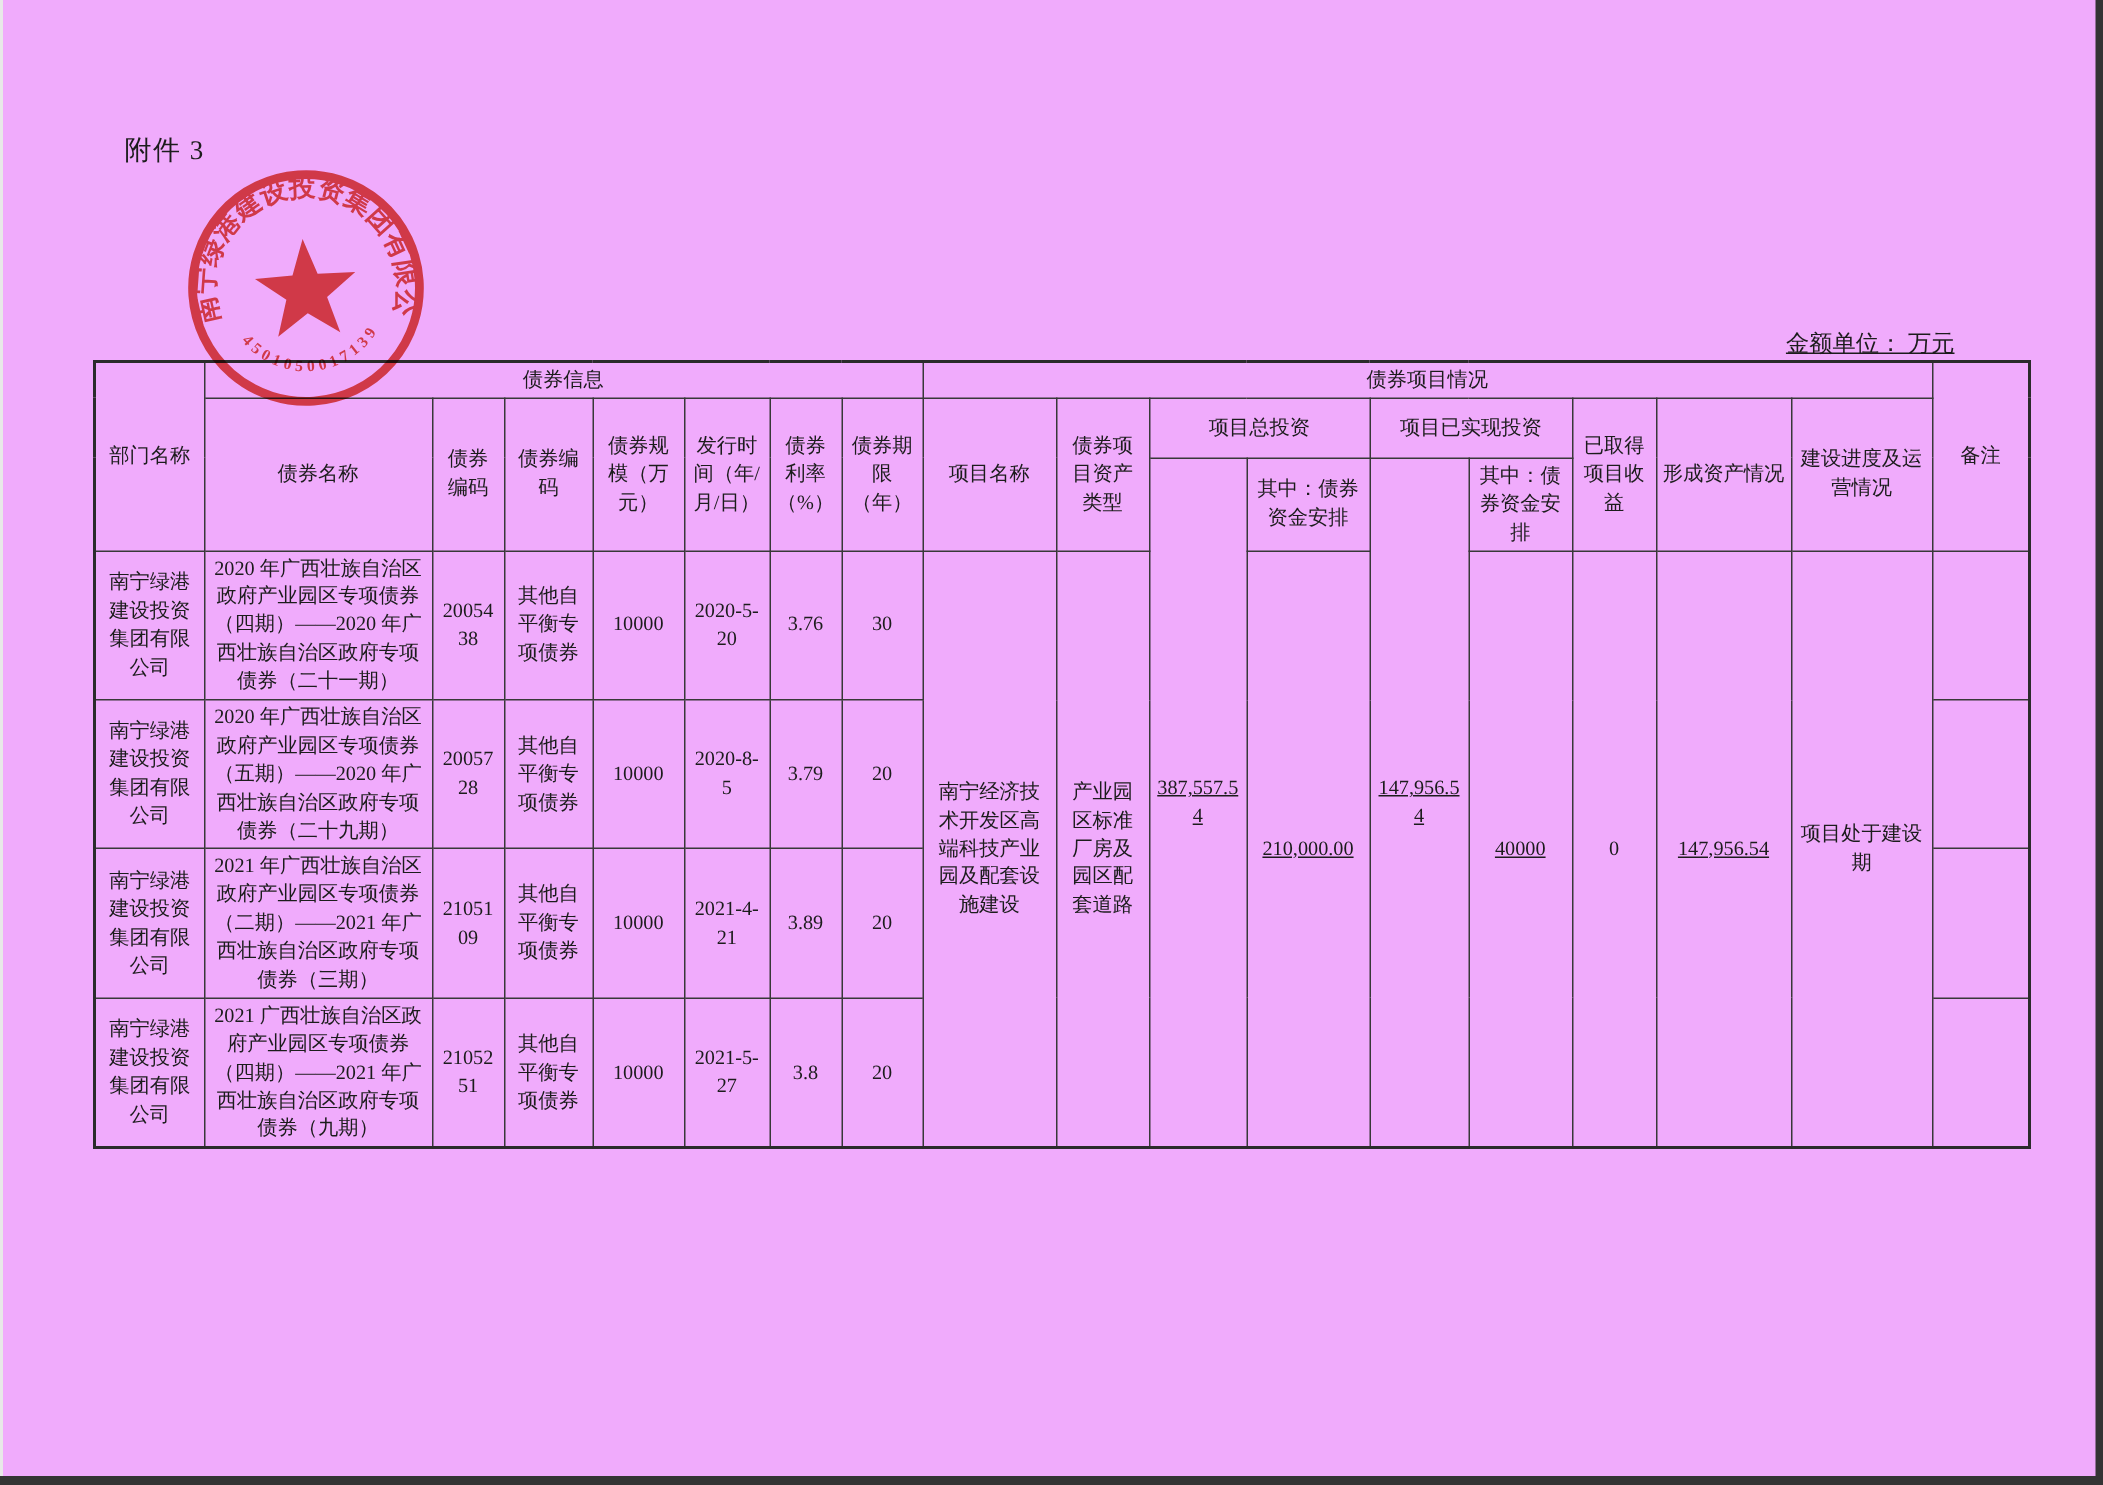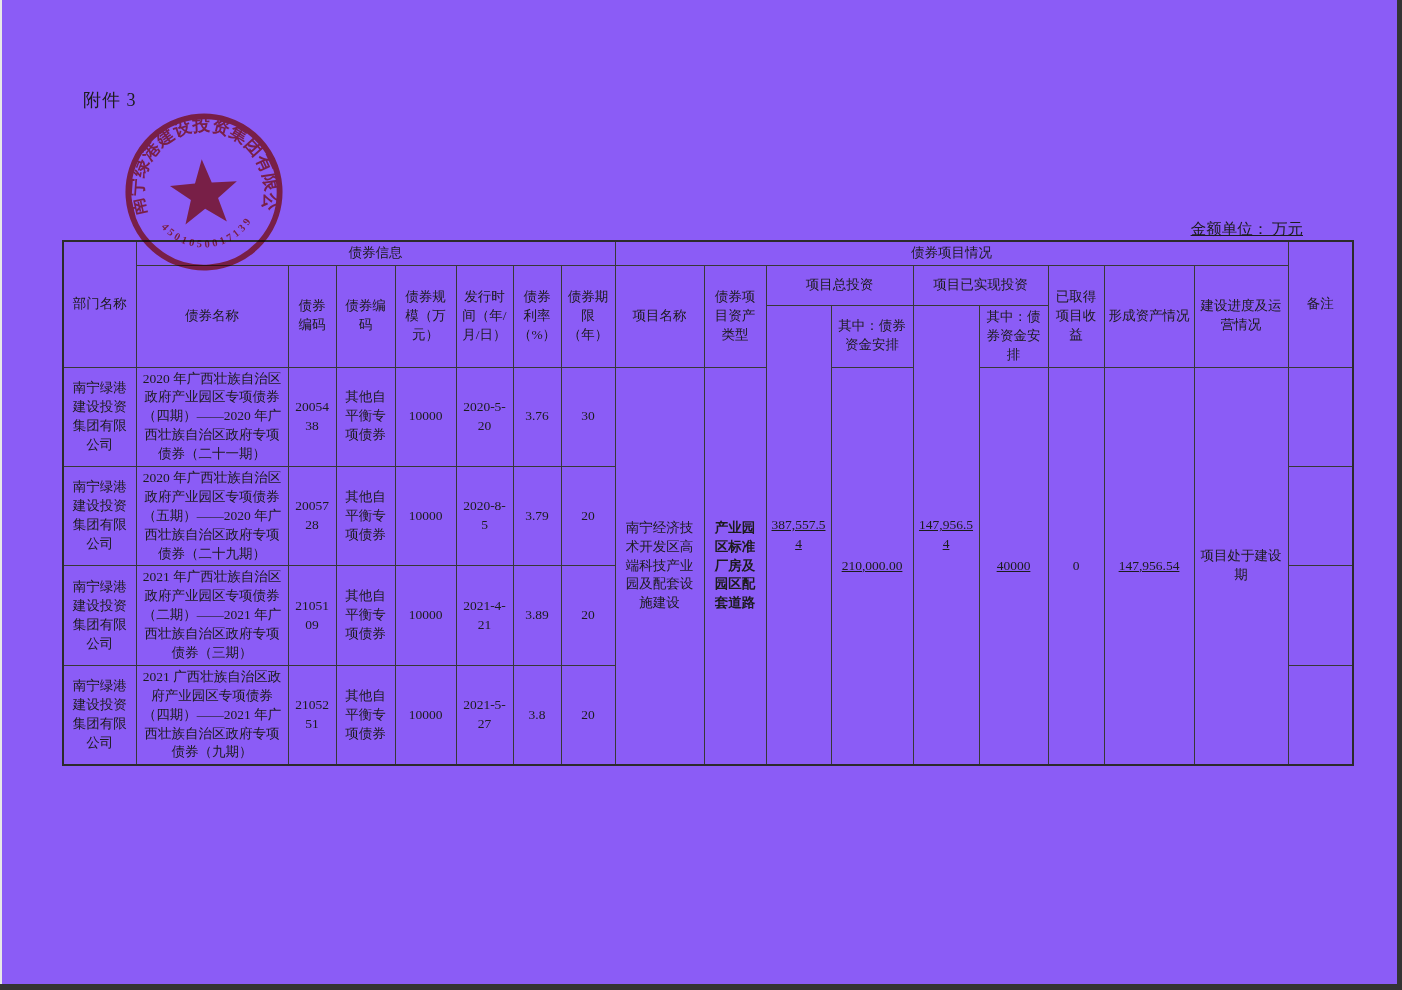--- a/index.html
+++ b/index.html
@@ -1,17 +1,17 @@
 <!DOCTYPE html>
 <html><head>
 <meta charset="utf-8">
 <style>
   html,body{margin:0;padding:0;background:#fff;}
   .page{
-    position:relative;width:1402px;height:990px;background:#8b5cf6;overflow:hidden;
+    position:relative;width:1402px;height:990px;background:#f0abfc;overflow:hidden;
     font-family:"Liberation Serif","DejaVu Serif",serif;color:#1c1c1c;
   }
   .edge-right{position:absolute;right:0;top:0;width:5px;height:100%;background:#343434;}
   .edge-bottom{position:absolute;left:0;bottom:0;width:100%;height:6px;background:#343434;}
   .edge-left{position:absolute;left:0;top:0;width:2px;height:100%;background:#e8e8e8;}
   .attachment{position:absolute;left:83px;top:88px;font-size:18px;letter-spacing:1px;}
   .doc-title{position:absolute;left:0;top:158px;width:1402px;text-align:center;
     font-size:27px;font-weight:bold;letter-spacing:2px;}
   .unit-label{position:absolute;top:219px;right:99px;font-size:15.5px;text-decoration:underline;}
   .note{position:absolute;left:83px;top:745px;width:1200px;font-size:15.5px;}
@@ -21,21 +21,21 @@
   table.main td{border:1px solid #383838;text-align:center;vertical-align:middle;
     font-size:13.5px;line-height:1.4;padding:2px 4px;overflow:hidden;
     word-wrap:break-word;overflow-wrap:break-word;}
   tr.h1{height:23px;} tr.h2{height:40px;} tr.h3{height:49px;}
   tr.d1{height:96px;} tr.d2{height:95px;} tr.d3{height:96px;} tr.d4{height:98px;}
   td.dept{text-align:justify;padding:2px 8px;}
   td.bname{text-align:justify;padding:3px 6px;font-size:14px;line-height:1.38;}
   td.code{word-break:break-all;padding:2px 7px;}
   td.btype{padding:2px 11px;}
   td.pname{text-align:justify;text-align-last:center;padding:2px 10px;}
-  td.ptype{padding:2px 8px;font-weight:bold;}
+  td.ptype{padding:2px 8px;}
   td.money{word-break:break-all;padding:2px 4px;text-decoration:underline;}
   td.subhdr{padding:2px 6px;}
   td.no-b{border-bottom:none;}
   td.no-t{border-top:none;}
   td.progress{padding:2px 11px;}
 
   .stamp{position:absolute;left:120px;top:108px;width:168px;height:168px;
     opacity:.86;mix-blend-mode:multiply;transform:rotate(-4deg);pointer-events:none;z-index:5;}
   .stamp text{font-family:"Liberation Serif","DejaVu Serif",serif;font-weight:bold;}
 </style>

